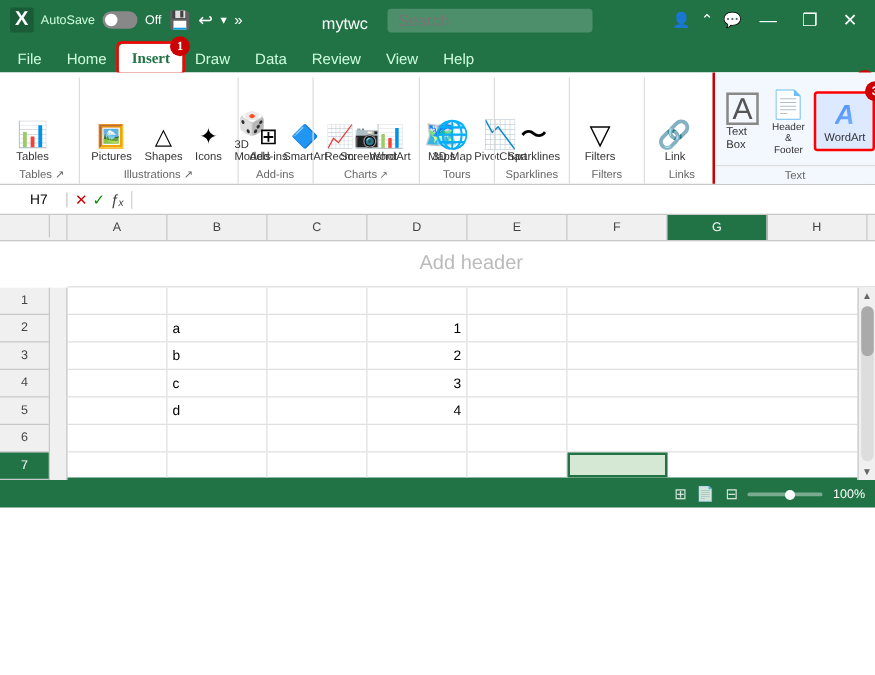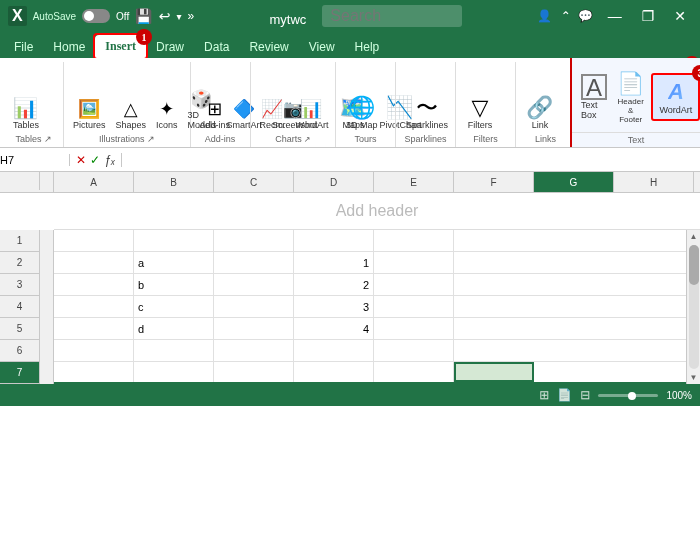--- a/index.html
+++ b/index.html
@@ -14,21 +14,21 @@
       align-items: center;
       padding: 0 8px;
       justify-content: space-between;
     }
     .title-bar-left { display: flex; align-items: center; gap: 6px; }
     .title-bar-center { display: flex; align-items: flex-end; gap: 16px; font-size: 12px; }
     .title-bar-right { display: flex; align-items: center; gap: 8px; }
     .autosave-label { font-size: 10px; color: #cfffdf; }
     .toggle-off { background: #888; border-radius: 8px; width: 28px; height: 14px; display: inline-block; position: relative; }
     .toggle-off::after { content: ''; position: absolute; width: 10px; height: 10px; background: white; border-radius: 50%; top: 2px; left: 2px; }
-    .search-box { background: rgba(255,255,255,0.2); border: none; border-radius: 3px; color: white; padding: 2px 8px; font-size: 16px; width: 140px; }
+    .search-box { background: rgba(255,255,255,0.2); border: none; border-radius: 3px; color: white; padding: 2px 8px; font-size: 13px; width: 164px; }
     .win-btn { color: white; font-size: 14px; cursor: pointer; padding: 2px 6px; }
 
     
     .ribbon-tabs {
       background: #217346;
       display: flex;
       align-items: flex-end;
       padding: 0 4px;
       height: 26px;
     }
@@ -100,21 +100,21 @@
     .ribbon-btn-small .label { font-size: 9px; color: #333; }
 
     
     .formula-bar {
       display: flex;
       align-items: center;
       border-bottom: 1px solid #c8c8c8;
       height: 24px;
       background: #fff;
     }
-    .cell-ref { width: 70px; border-right: 1px solid #c8c8c8; padding: 0 0; font-size: 11px; display: flex; align-items: center; }
+    .cell-ref { width: 54px; border-right: 1px solid #c8c8c8; padding: 0 24px; font-size: 11px; display: flex; align-items: center; }
     .formula-icons { display: flex; gap: 4px; padding: 0 6px; border-right: 1px solid #c8c8c8; align-items: center; }
     .formula-input { flex: 1; padding: 0 6px; font-size: 11px; outline: none; border: none; }
     .col-header { width: 80px; min-width: 80px; border-right: 1px solid #c8c8c8; text-align: center; font-size: 10px; color: #444; height: 20px; display: flex; align-items: center; justify-content: center; }
     .row-num { height: 22px; border-bottom: 1px solid #c8c8c8; display: flex; align-items: center; justify-content: center; font-size: 10px; color: #444; }
     .row-num.selected { background: #217346; color: white; }
     .sheet-tab {
       padding: 2px 12px;
       border: 1px solid #c8c8c8;
       border-bottom: none;
       background: #f0f0f0;

